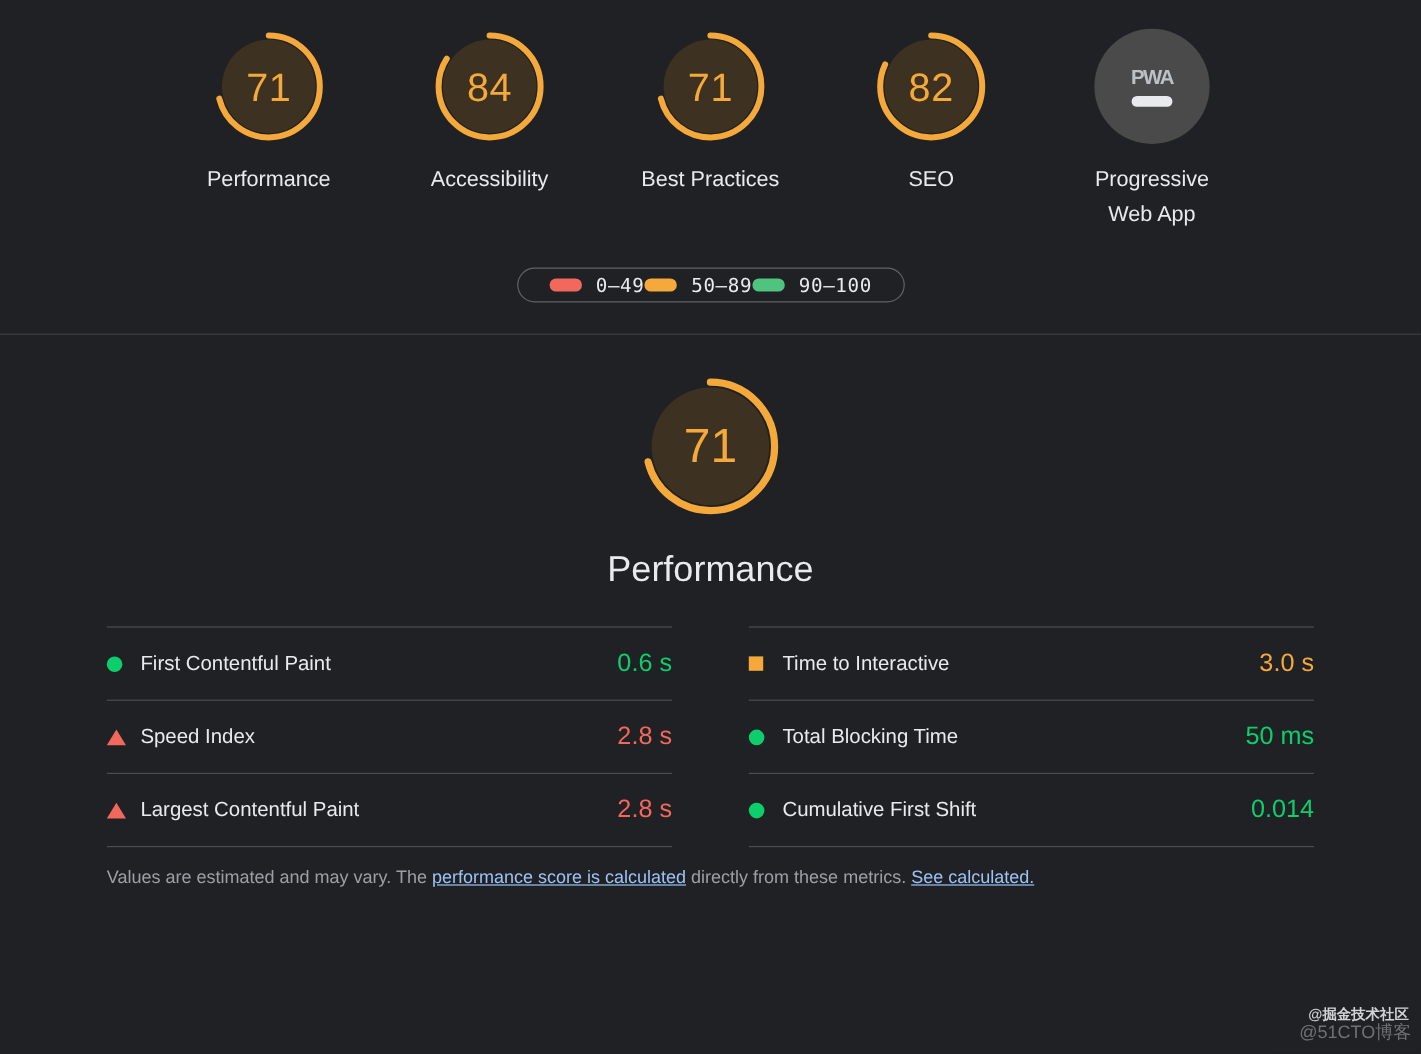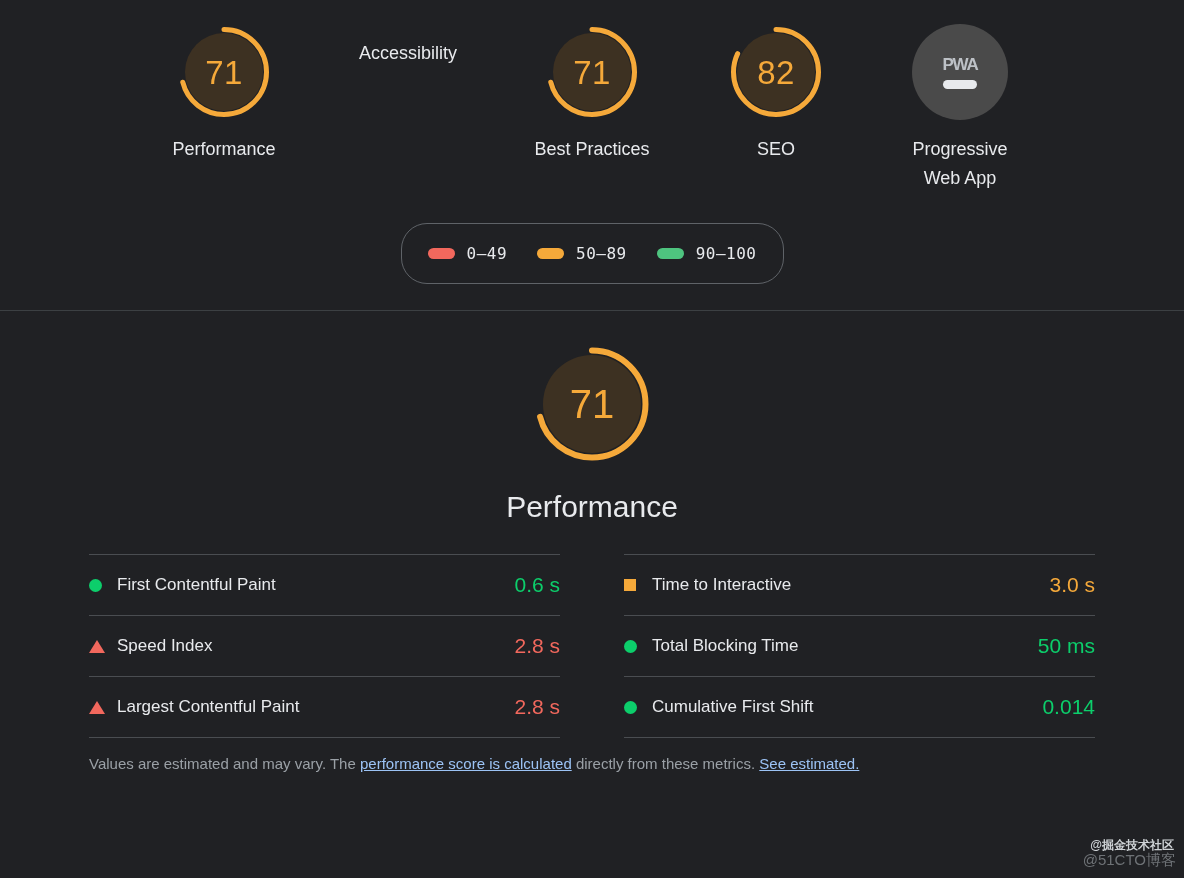--- a/index.html
+++ b/index.html
@@ -91,24 +91,23 @@
 
   
   .legend-row {
     display: flex;
     justify-content: center;
     margin-top: 30px;
   }
   .legend {
     border: 1px solid #5f6368;
     border-radius: 26px;
-    padding: 20px 26px;
-    display: flex;
-    align-items: center;
-    gap: 30px;
+    padding: 4px 26px;
+    display: flex;
+    align-items: center;
   }
   .legend-item {
     display: flex;
     align-items: center;
     gap: 12px;
   }
   .swatch {
     width: 27px;
     height: 11px;
     border-radius: 6px;
@@ -301,20 +300,27 @@
         <svg width="96" height="96" viewBox="0 0 96 96">
           <circle cx="48" cy="48" r="39" fill="#3d3122"></circle>
           <circle cx="48" cy="48" r="42.5" fill="none" stroke="#f5a93a" stroke-width="5" stroke-linecap="round" stroke-dasharray="189.6 267.0"></circle>
         </svg>
         <div class="gauge-num" style="color:#f5a93a">71</div>
       </div>
       <div class="gauge-label">Performance</div>
     </div>
 
     <div class="gauge-item">
+      <div class="gauge-wrap">
+        <svg width="96" height="96" viewBox="0 0 96 96">
+          <circle cx="48" cy="48" r="39" fill="#3d3122"></circle>
+          <circle cx="48" cy="48" r="42.5" fill="none" stroke="#f5a93a" stroke-width="5" stroke-linecap="round" stroke-dasharray="224.3 267.0"></circle>
+        </svg>
+        <div class="gauge-num" style="color:#f5a93a">84</div>
+      </div>
       <div class="gauge-label">Accessibility</div>
     </div>
 
     <div class="gauge-item">
       <div class="gauge-wrap">
         <svg width="96" height="96" viewBox="0 0 96 96">
           <circle cx="48" cy="48" r="39" fill="#3d3122"></circle>
           <circle cx="48" cy="48" r="42.5" fill="none" stroke="#f5a93a" stroke-width="5" stroke-linecap="round" stroke-dasharray="189.6 267.0"></circle>
         </svg>
         <div class="gauge-num" style="color:#f5a93a">71</div>
@@ -420,19 +426,19 @@
           <span class="metric-icon">
               <span class="dot" style="background:#0cce6b"></span>
             </span>
           <span class="metric-name">Cumulative First Shift</span>
           <span class="metric-value" style="color:#0cce6b">0.014</span>
         </div>
       </div>
 
     </div>
 
-    <div class="metrics-note"><span>Values are estimated and may vary. The </span><a href="#">performance score is calculated</a><span> directly from these metrics. </span><a href="#">See estimated.</a></div>
+    <div class="metrics-note"><span>Values are estimated and may vary. The </span><a href="#">performance score is calculated</a><span> directly from these metrics. </span><a href="#">See calculated.</a></div>
 
   </div>
 </div>
 
 <div class="wm wm-2">@51CTO博客</div>
 <div class="wm wm-1">@掘金技术社区</div>
 
 </body></html>

